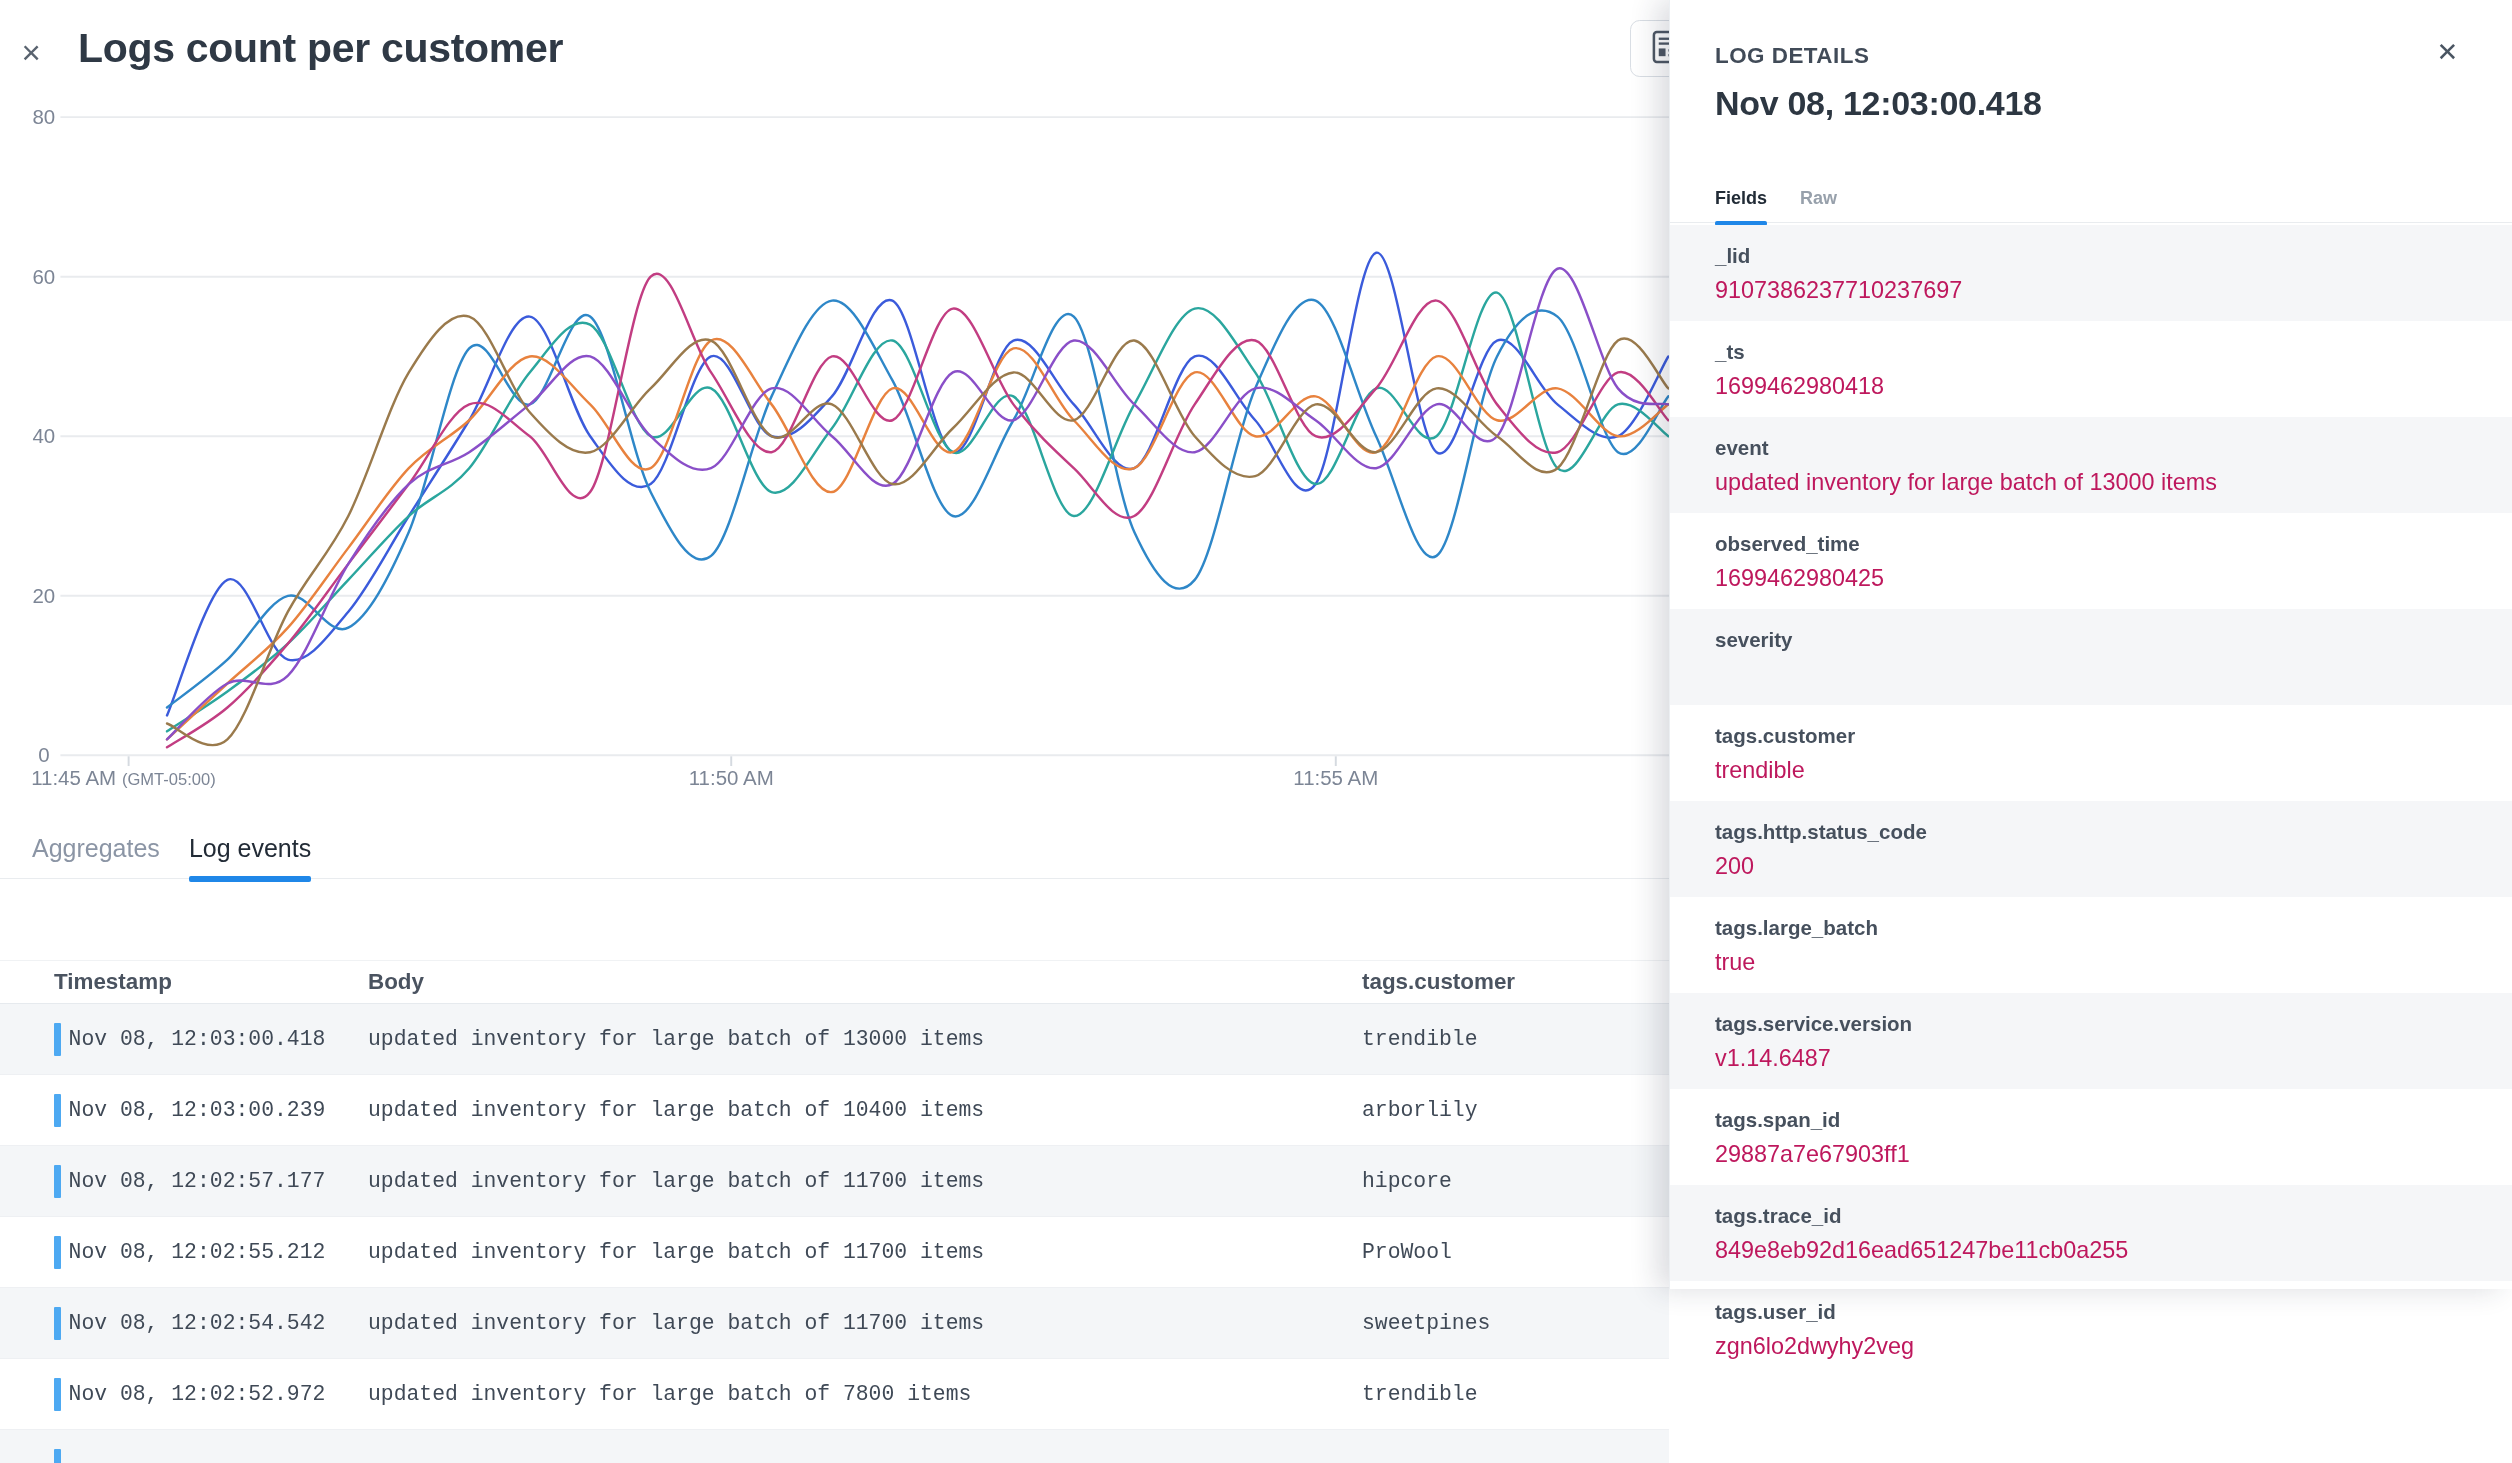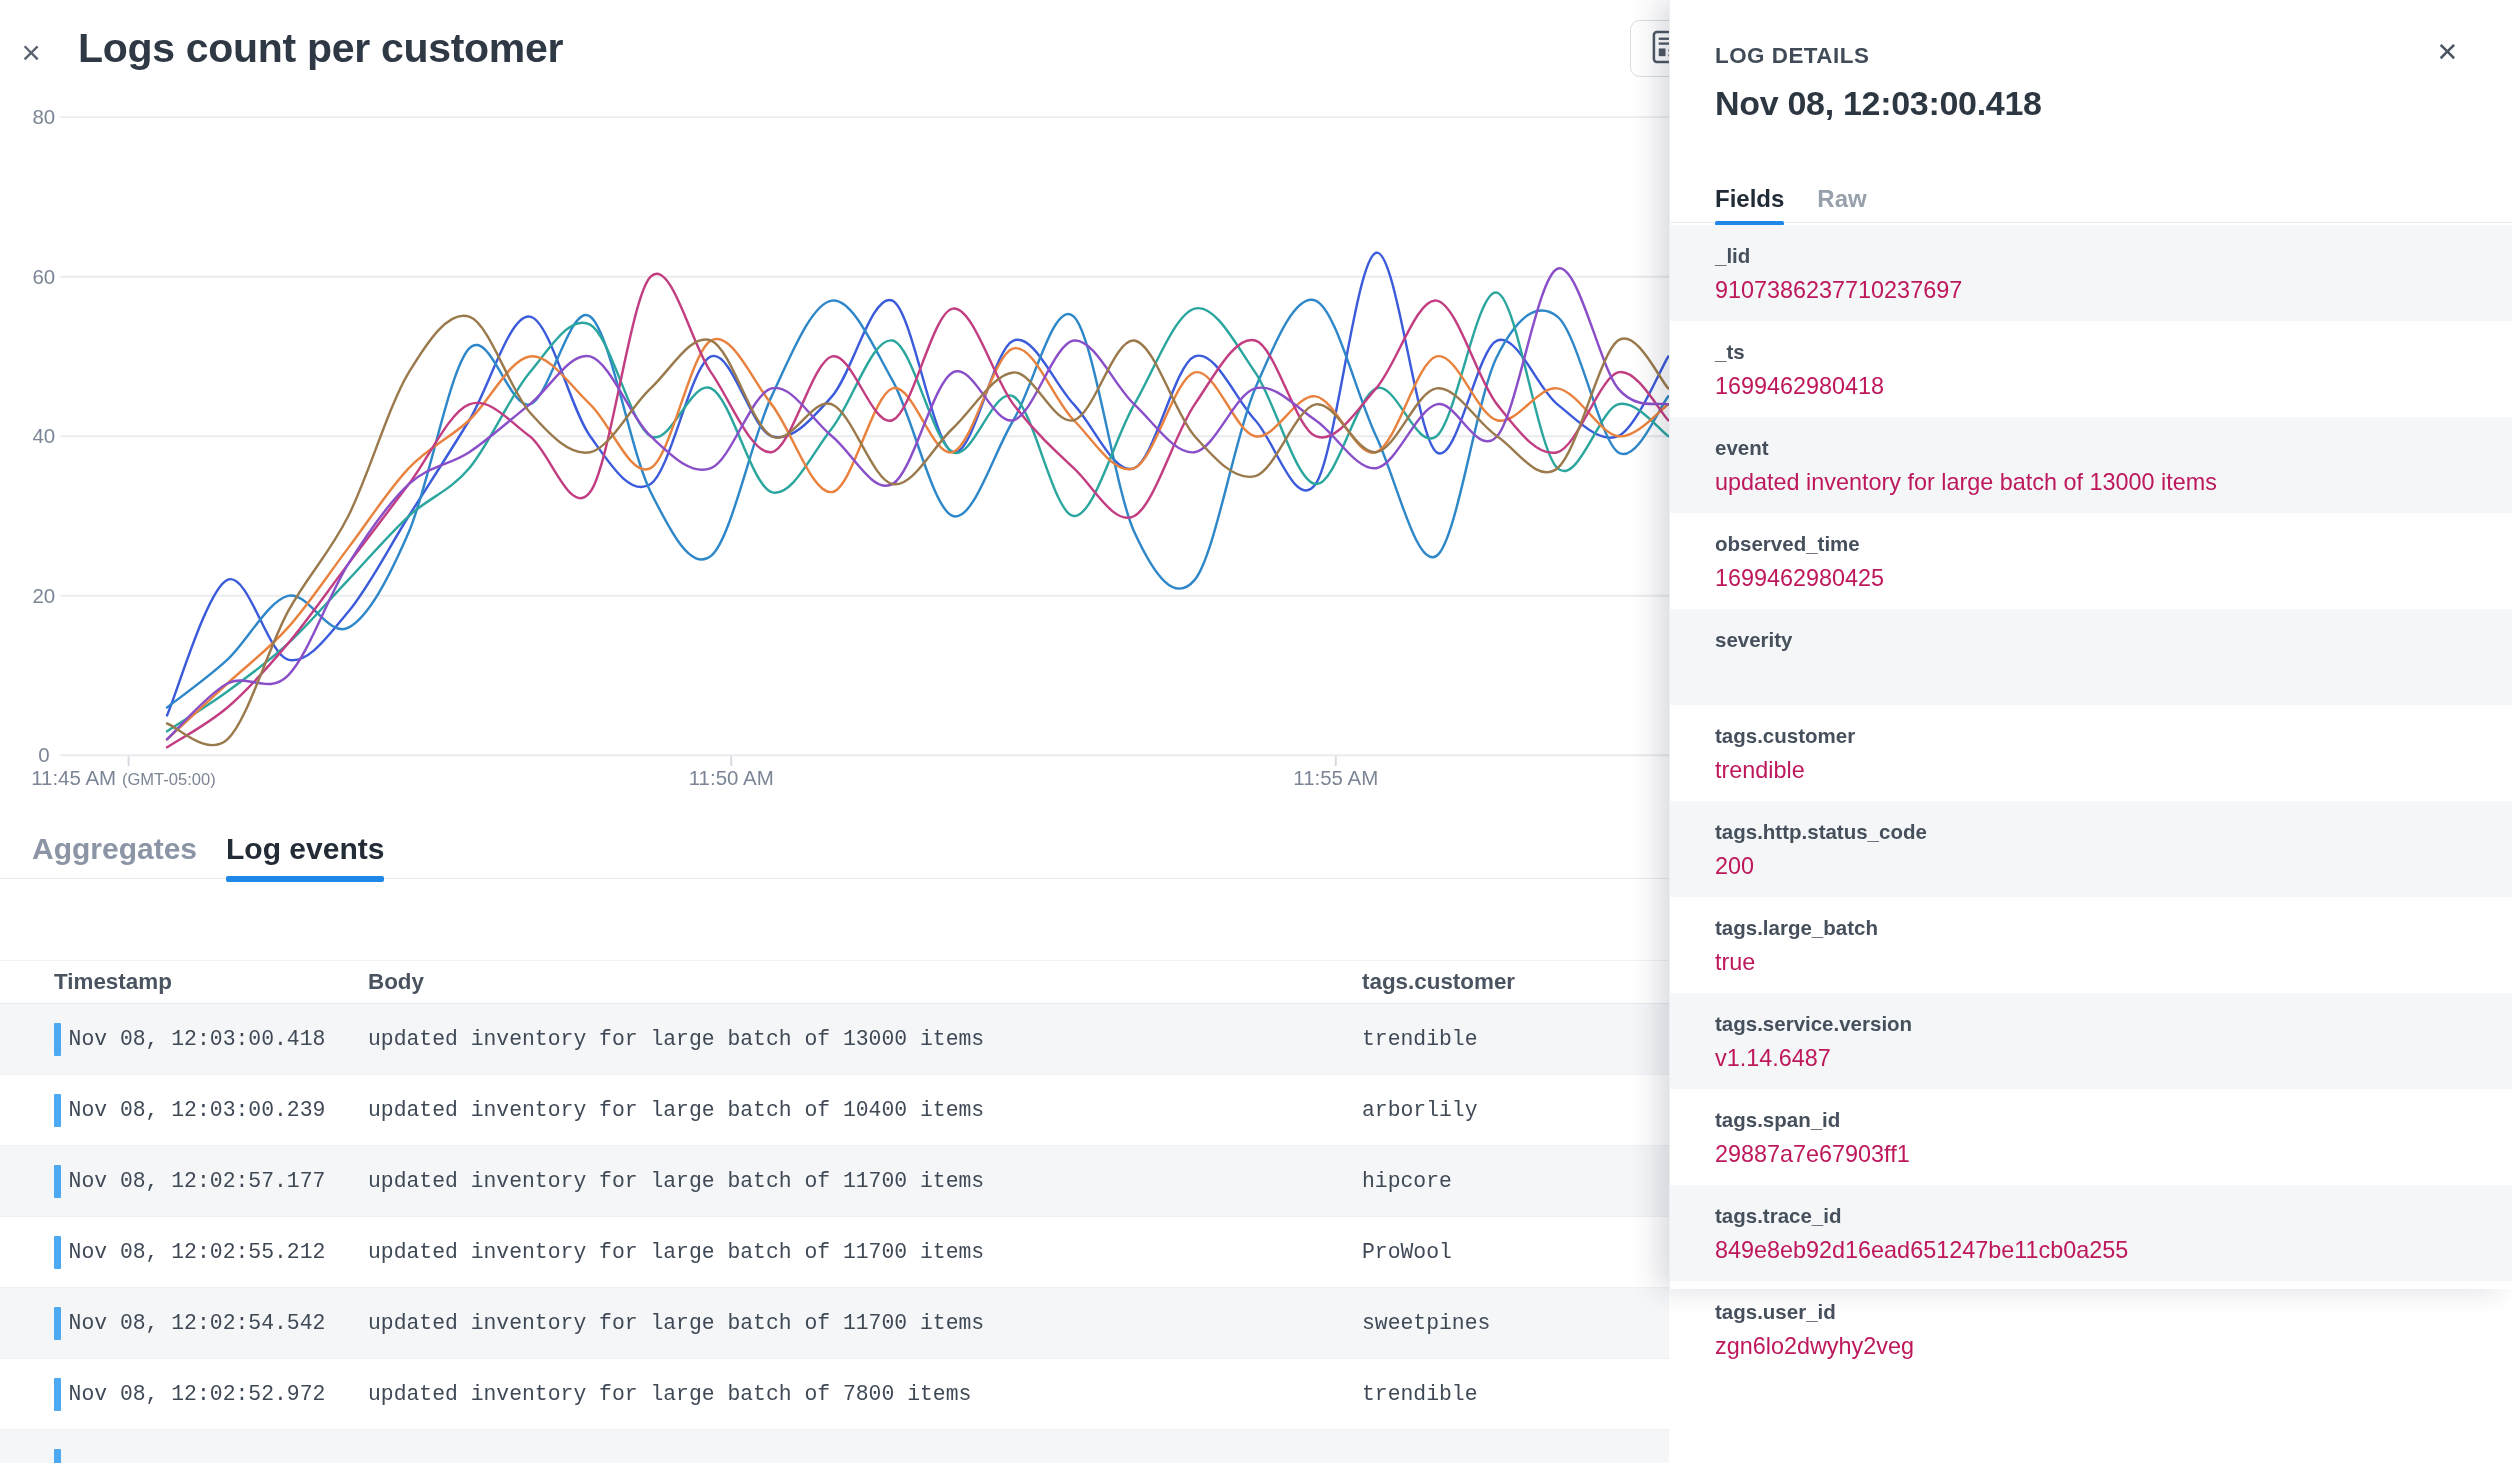--- a/index.html
+++ b/index.html
@@ -27,21 +27,21 @@
   
   #chart{position:absolute;left:0;top:0;}
   #chart text{font-family:"Liberation Sans",sans-serif;fill:#7c8595;}
   
   .tabs{
     position:absolute;left:0;top:824px;width:1669px;height:55px;
     display:flex;gap:29px;padding-left:32px;box-sizing:border-box;
     border-bottom:1.9px solid #e9ecef;
   }
   .tab{
-    font-size:30px;font-weight:700;color:#8b95a5;line-height:49px;
+    font-size:25px;font-weight:400;color:#8b95a5;line-height:49px;
     position:relative;cursor:pointer;white-space:nowrap;
   }
   .tab.active{color:#222b36;}
   .tab.active::after{
     content:"";position:absolute;left:0;right:0;bottom:-3.9px;height:5.8px;
     background:#1f87e8;border-radius:1.9px;
   }
   
   .logtable{position:absolute;left:0;top:960px;width:1669px;}
   .thead{
@@ -82,21 +82,21 @@
   }
   .panel-ts{
     position:absolute;left:45px;top:84px;
     font-size:34px;font-weight:700;color:#2d3742;letter-spacing:-0.3px;
   }
   .panel-tabs{
     position:absolute;left:0;top:180px;width:100%;height:43px;
     display:flex;gap:33px;padding-left:45px;box-sizing:border-box;
     border-bottom:1.9px solid #e9ecef;
   }
-  .ptab{font-size:24px;font-weight:700;color:#97a0ab;line-height:37px;position:relative;cursor:pointer;}
+  .ptab{font-size:18px;font-weight:700;color:#97a0ab;line-height:37px;position:relative;cursor:pointer;}
   .ptab.active{color:#212b36;}
   .ptab.active::after{
     content:"";position:absolute;left:0;right:0;bottom:-3.9px;height:4.9px;
     background:#1f87e8;border-radius:1.9px;
   }
   .fields{position:absolute;left:0;top:225px;width:100%;}
   .frow{
     box-sizing:border-box;height:96px;padding:18.5px 45px 0 45px;
   }
   .frow:nth-child(odd){background:#f5f6f8;}

